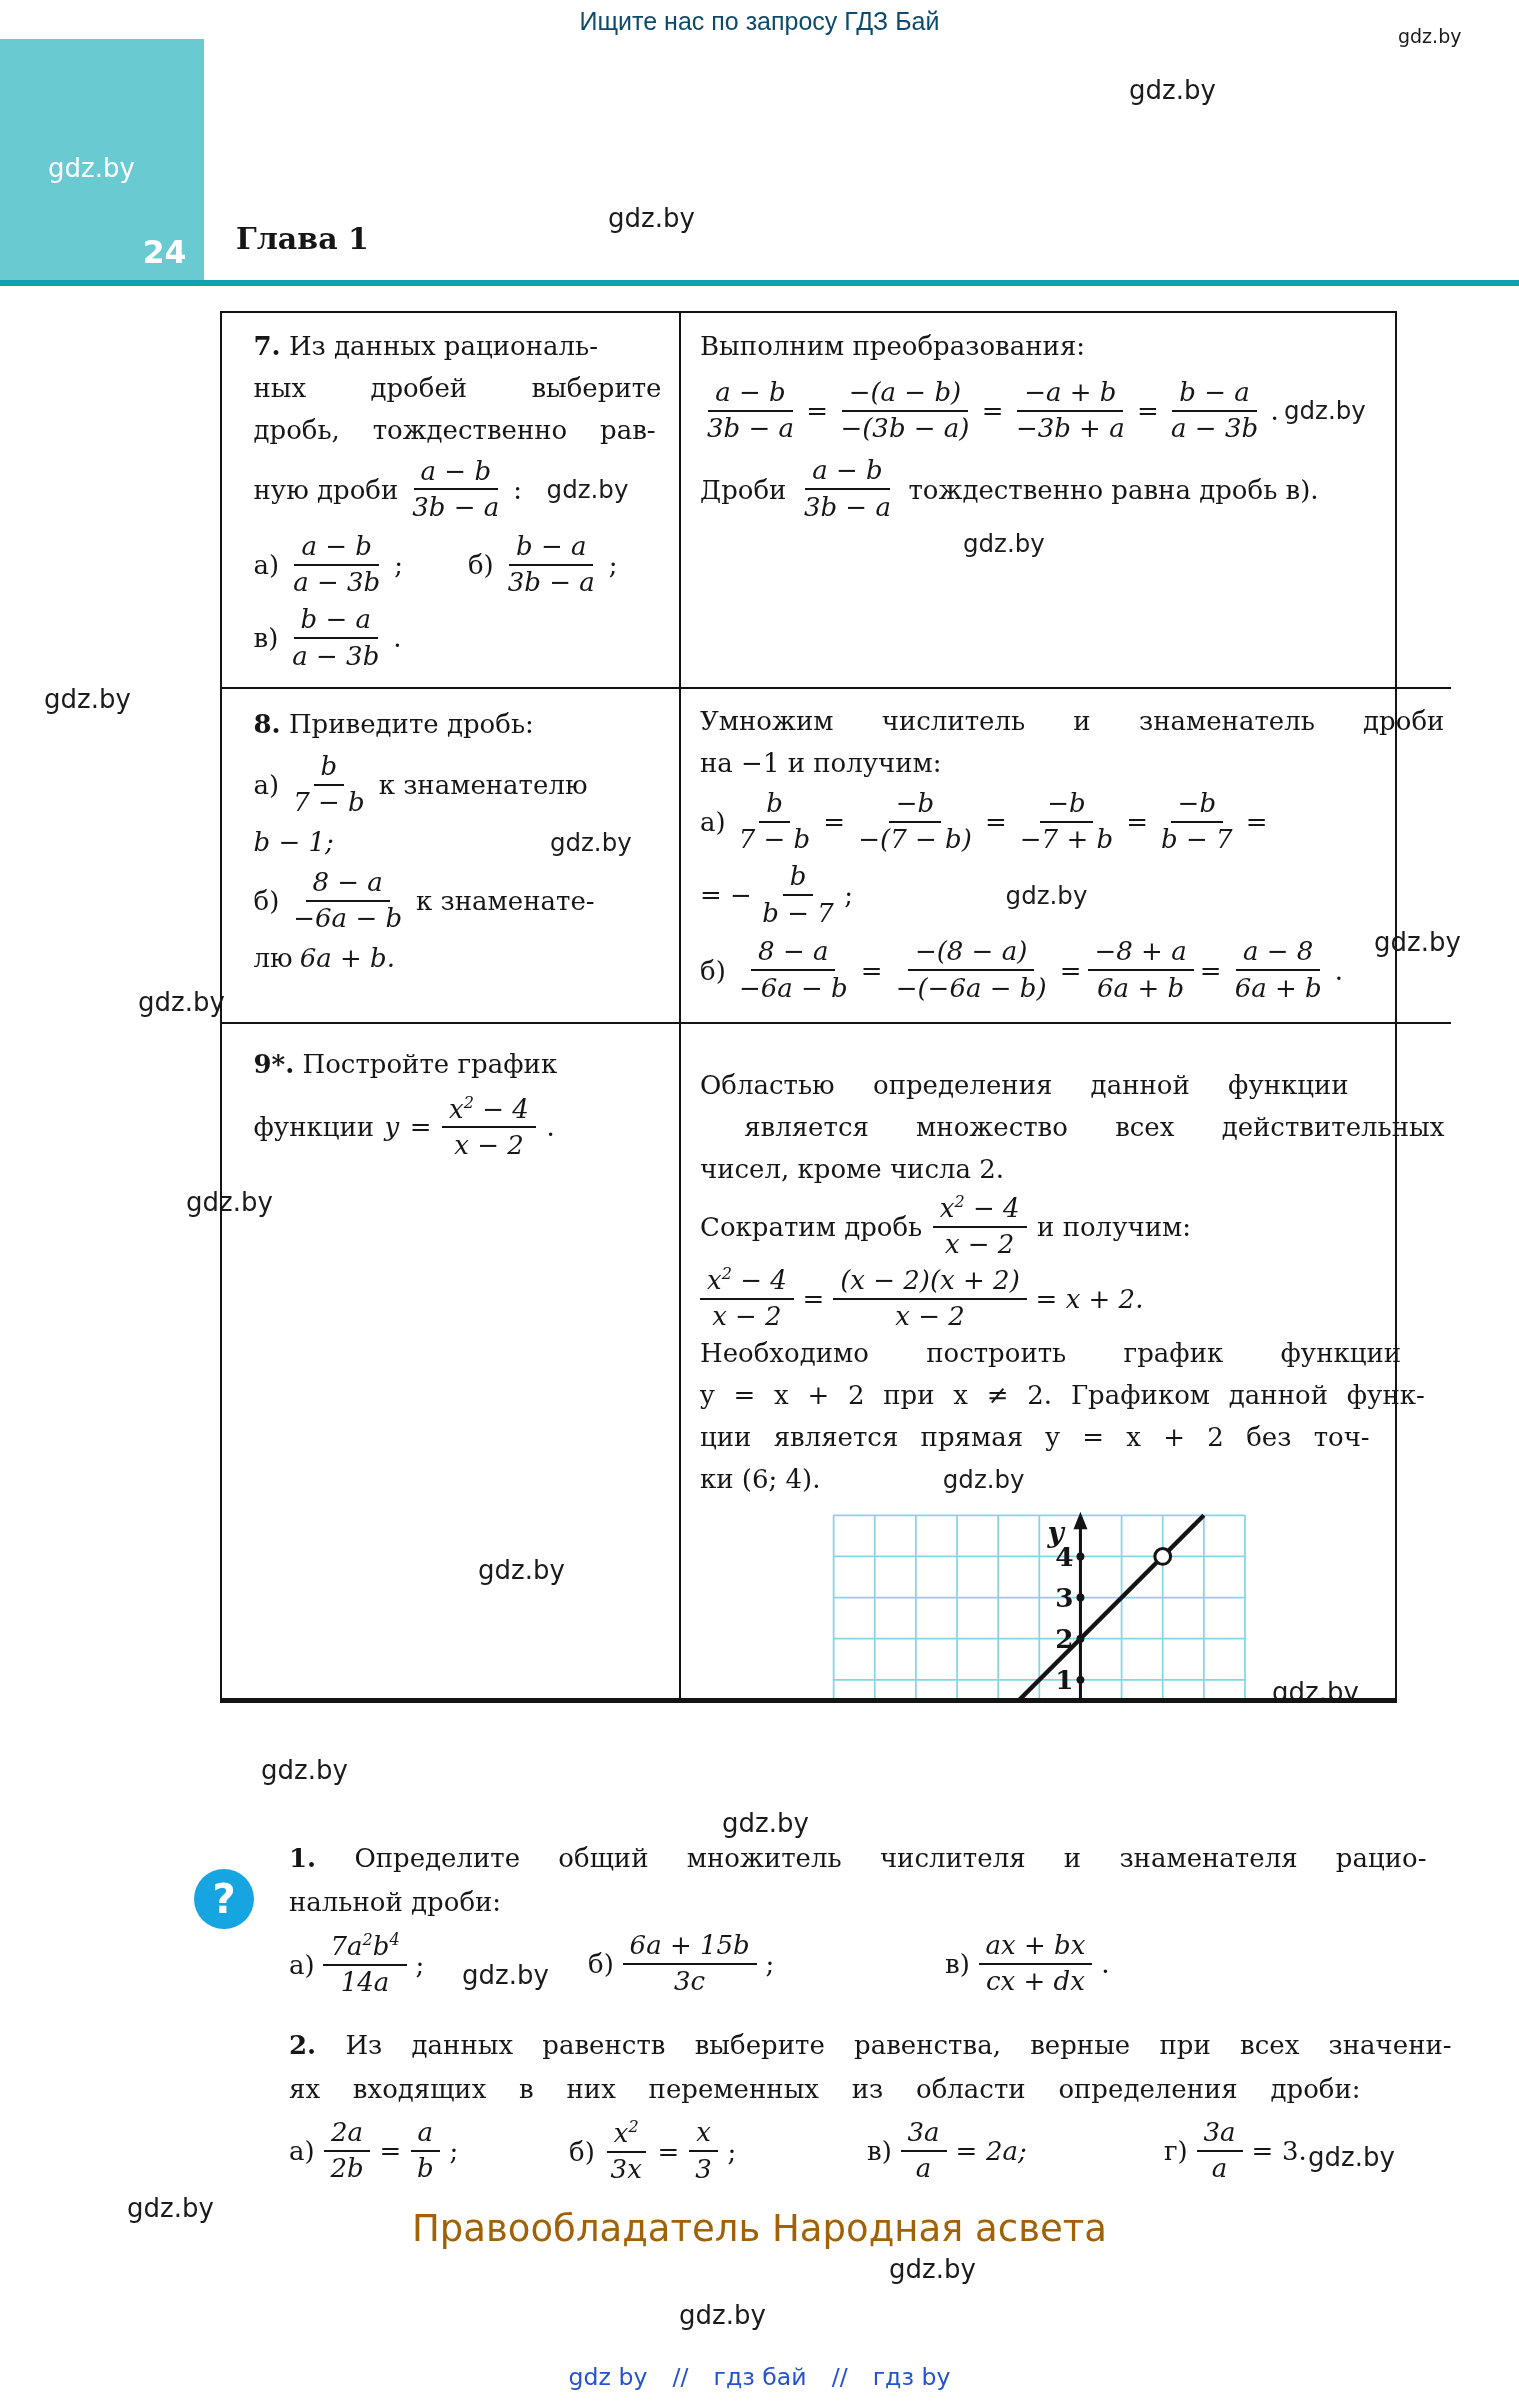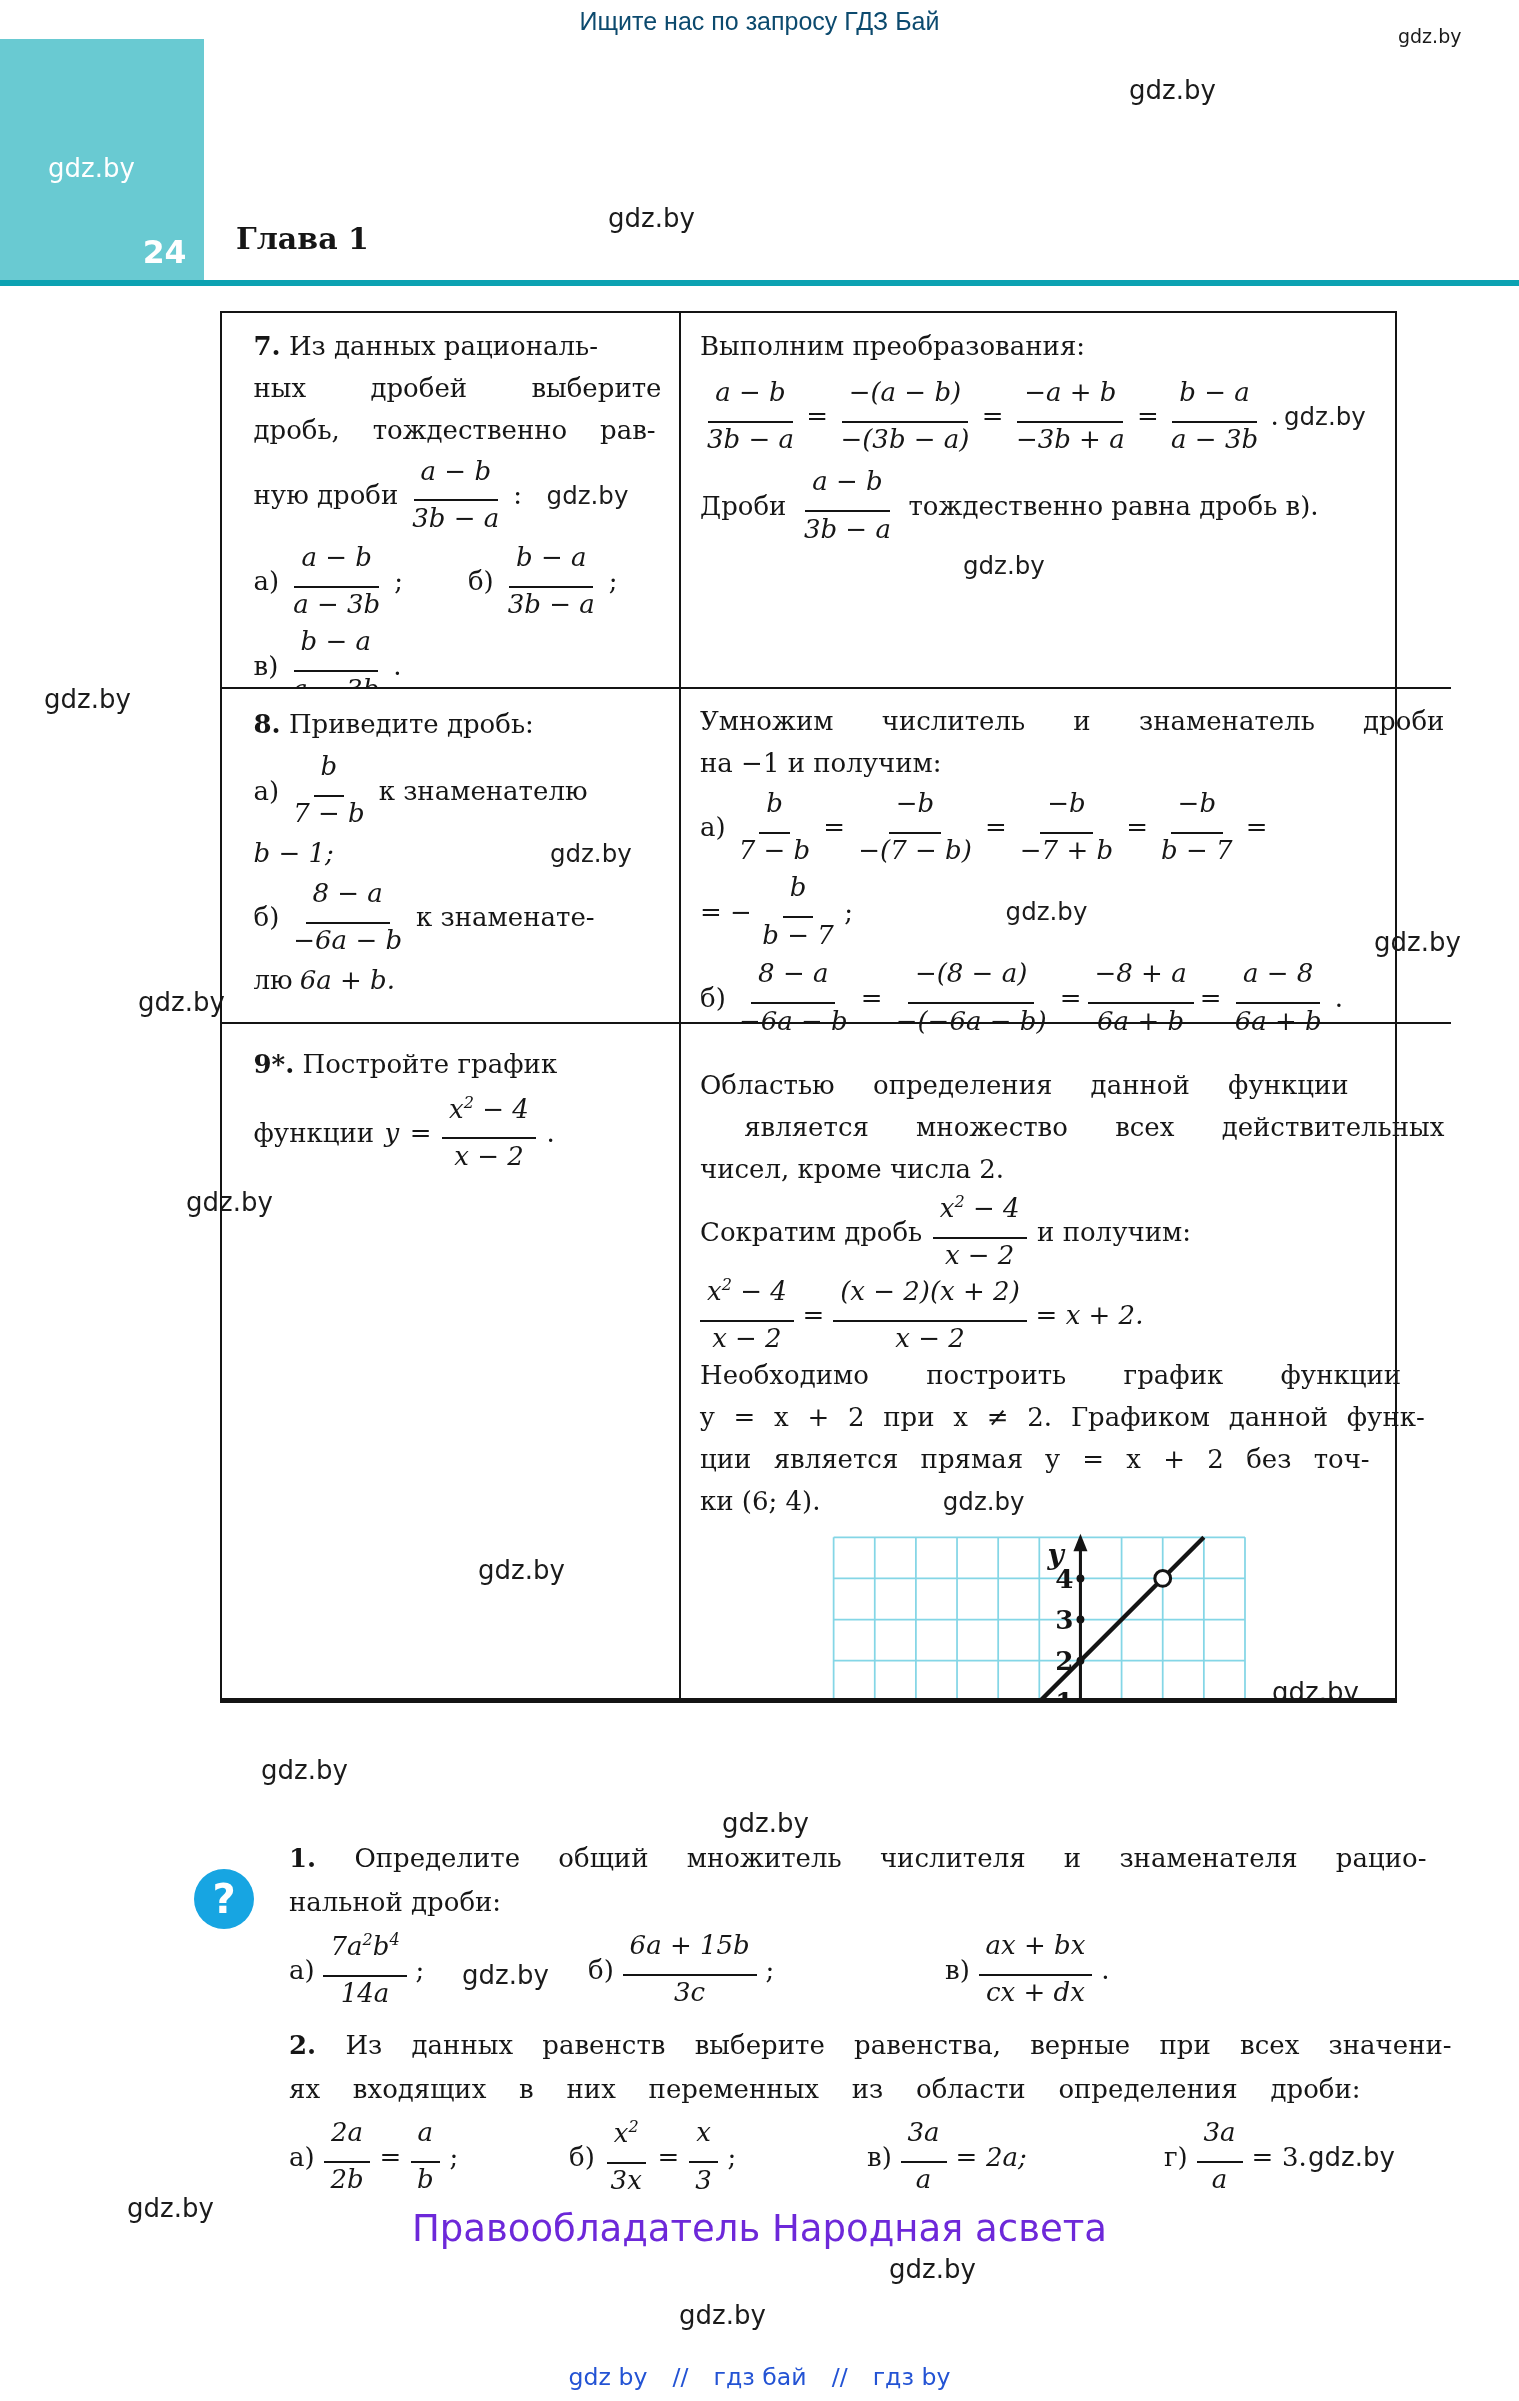--- a/index.html
+++ b/index.html
@@ -22,38 +22,38 @@
        grid-template-columns:459px auto;grid-template-rows:376px 335px auto;}
   .cell{box-sizing:border-box;font-size:26px;position:relative;}
   .br{border-right:2.6px solid #141414;}
   .bb{border-bottom:2.6px solid #141414;}
   .line{line-height:42px;white-space:nowrap;}
   .b{font-weight:bold;}
   .mi{font-style:italic;}
   .eqrow{display:flex;align-items:center;gap:7px;white-space:nowrap;}
   .fr{display:inline-flex;flex-direction:column;align-items:center;vertical-align:middle;
       font-style:italic;line-height:1.15;}
-  .fr .n{display:block;padding:0 7px 13px;border-bottom:2.2px solid #141414;text-align:left;}
+  .fr .n{display:block;padding:0 7px 2px;border-bottom:2.2px solid #141414;text-align:left;}
   .fr .d{display:block;padding:2.6px 7px 0;text-align:center;}
   sup{font-size:0.62em;}
   
   .ws64{word-spacing:56px;} .ws46{word-spacing:40px;} .ws44{word-spacing:39px;text-align:right;}
   .ws56{word-spacing:49px;} .ws34{word-spacing:30px;} .ws28{word-spacing:24.5px;}
   .ws24{word-spacing:21px;} .ws16{word-spacing:14px;} .ws12{word-spacing:10.5px;}
   
   .qicon{position:absolute;left:194px;top:1869px;width:60px;height:60px;border-radius:50%;
          background:#17a5e2;color:#fff;font-family:"DejaVu Sans",sans-serif;font-weight:bold;
          font-size:40px;display:flex;align-items:center;justify-content:center;}
   .qblock{position:absolute;left:289px;width:1111px;font-size:26px;}
   .qline{line-height:44px;white-space:nowrap;}
   .qitems{position:relative;height:101px;margin-top:7px;}
   .qitem{position:absolute;top:0;display:flex;align-items:center;gap:8.8px;white-space:nowrap;}
   
   .copyright{position:absolute;left:0;right:0;top:2207px;text-align:center;
-             font-family:"DejaVu Sans",sans-serif;font-size:37px;color:#6d28d9;}
+             font-family:"DejaVu Sans",sans-serif;font-size:37px;color:#a16207;}
   .footer{position:absolute;left:0;right:0;top:2363px;text-align:center;
           font-family:"DejaVu Sans",sans-serif;font-size:23.6px;color:#2353d4;}
   .footer span{margin:0 8.8px;}
   
   .graph{margin:8.8px 0 0 131px;display:block;}
   .gtick{font-family:"DejaVu Serif",serif;font-weight:bold;font-size:30px;fill:#141414;}
   .gaxis{font-family:"DejaVu Serif",serif;font-weight:bold;font-style:italic;font-size:32px;fill:#141414;}
 </style>
 </head>
 <body>

